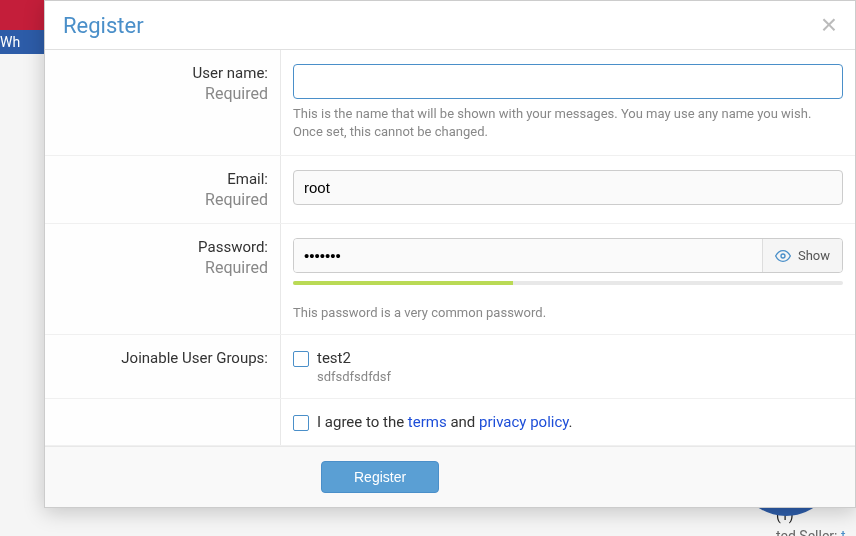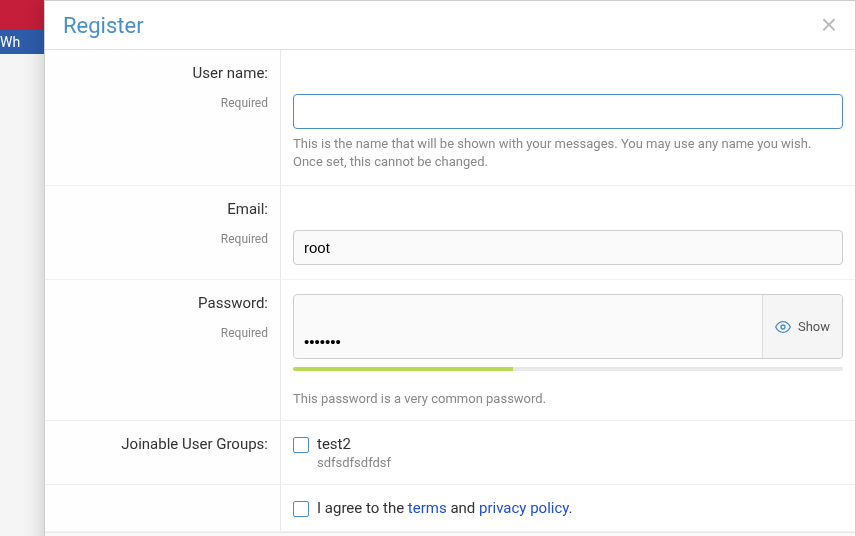--- a/index.html
+++ b/index.html
@@ -146,37 +146,36 @@
       background: #fefefe;
       border-right: 1px solid #e8e8e8;
     }
     .form-label .label-text {
       color: #333;
       font-size: 15px;
       display: block;
     }
     .form-label .required {
       color: #888;
-      font-size: 12px;
+      font-size: 16px;
       display: block;
-      margin-top: 14px;
+      margin-top: 2px;
     }
     .form-input {
       flex: 1;
       padding: 14px 12px;
     }
     
     .text-input {
       width: 100%;
       padding: 8px 10px;
       border: 1px solid #ccc;
       border-radius: 4px;
       font-size: 15px;
       background: #fafafa;
-      margin-top: 30px;
     }
     .text-input.focused {
       border-color: #4a8fc9;
       background: #fff;
     }
     
     .help-text {
       color: #888;
       font-size: 13px;
       margin-top: 6px;

